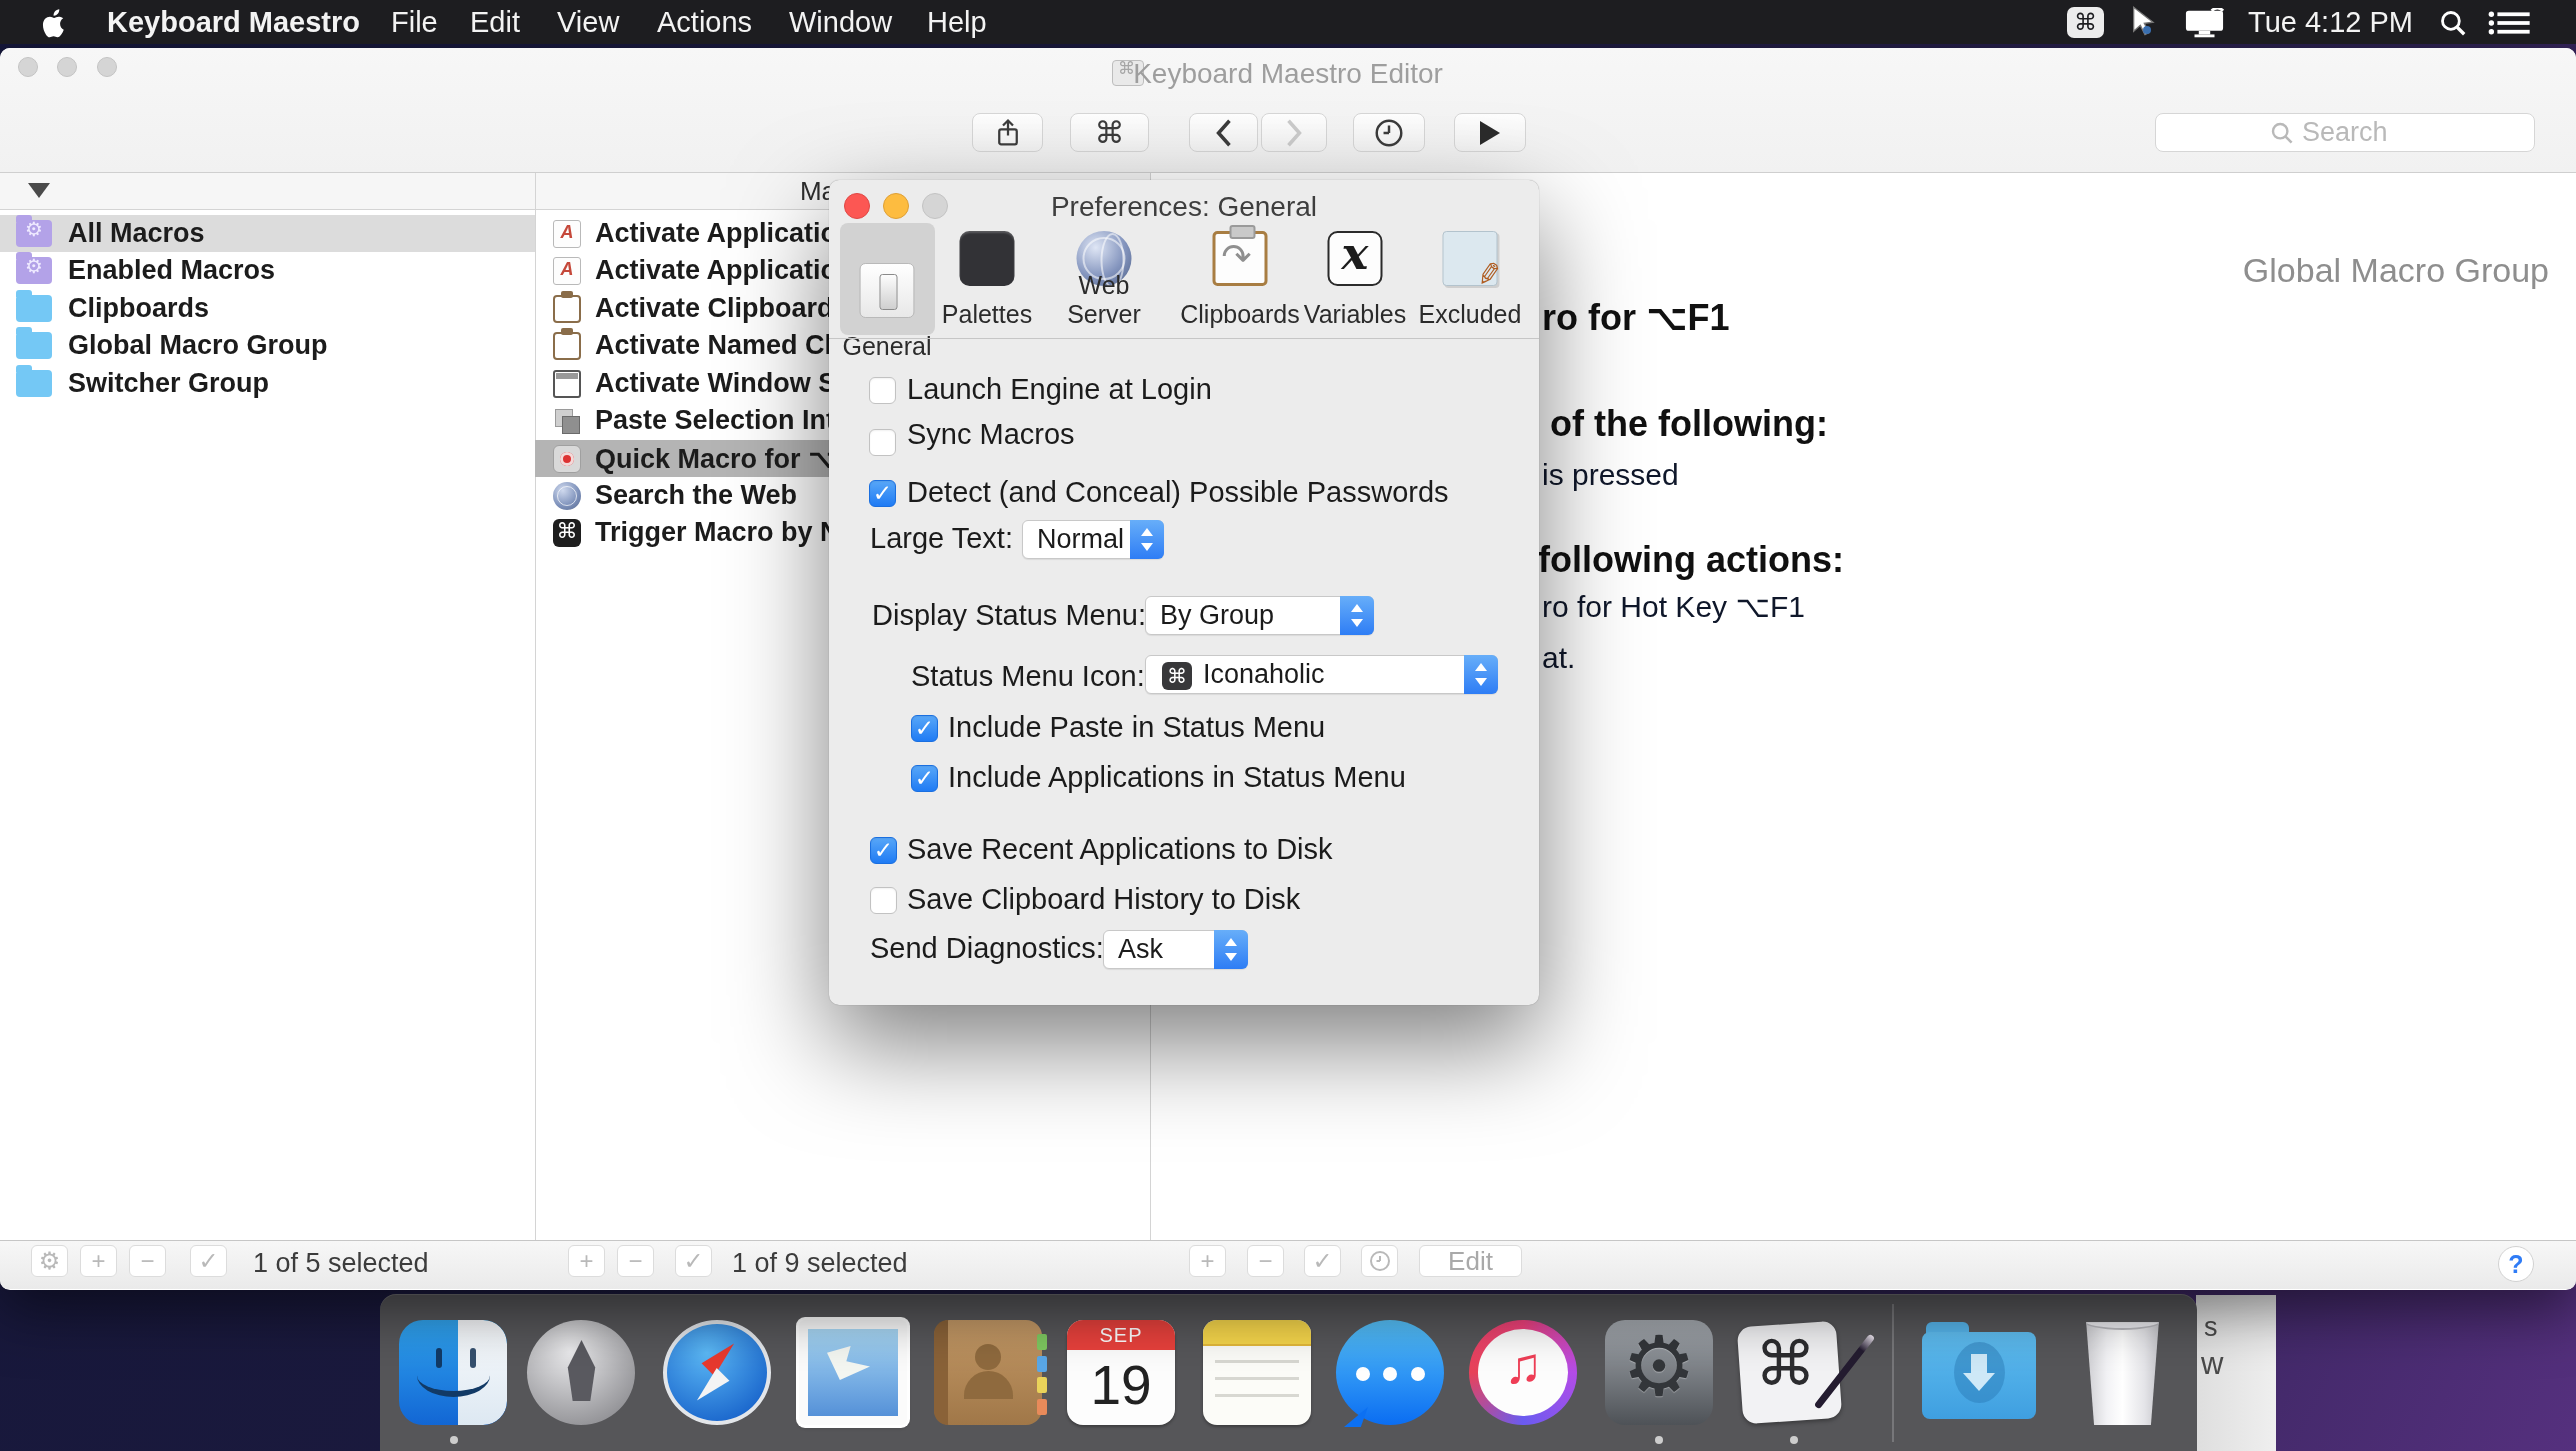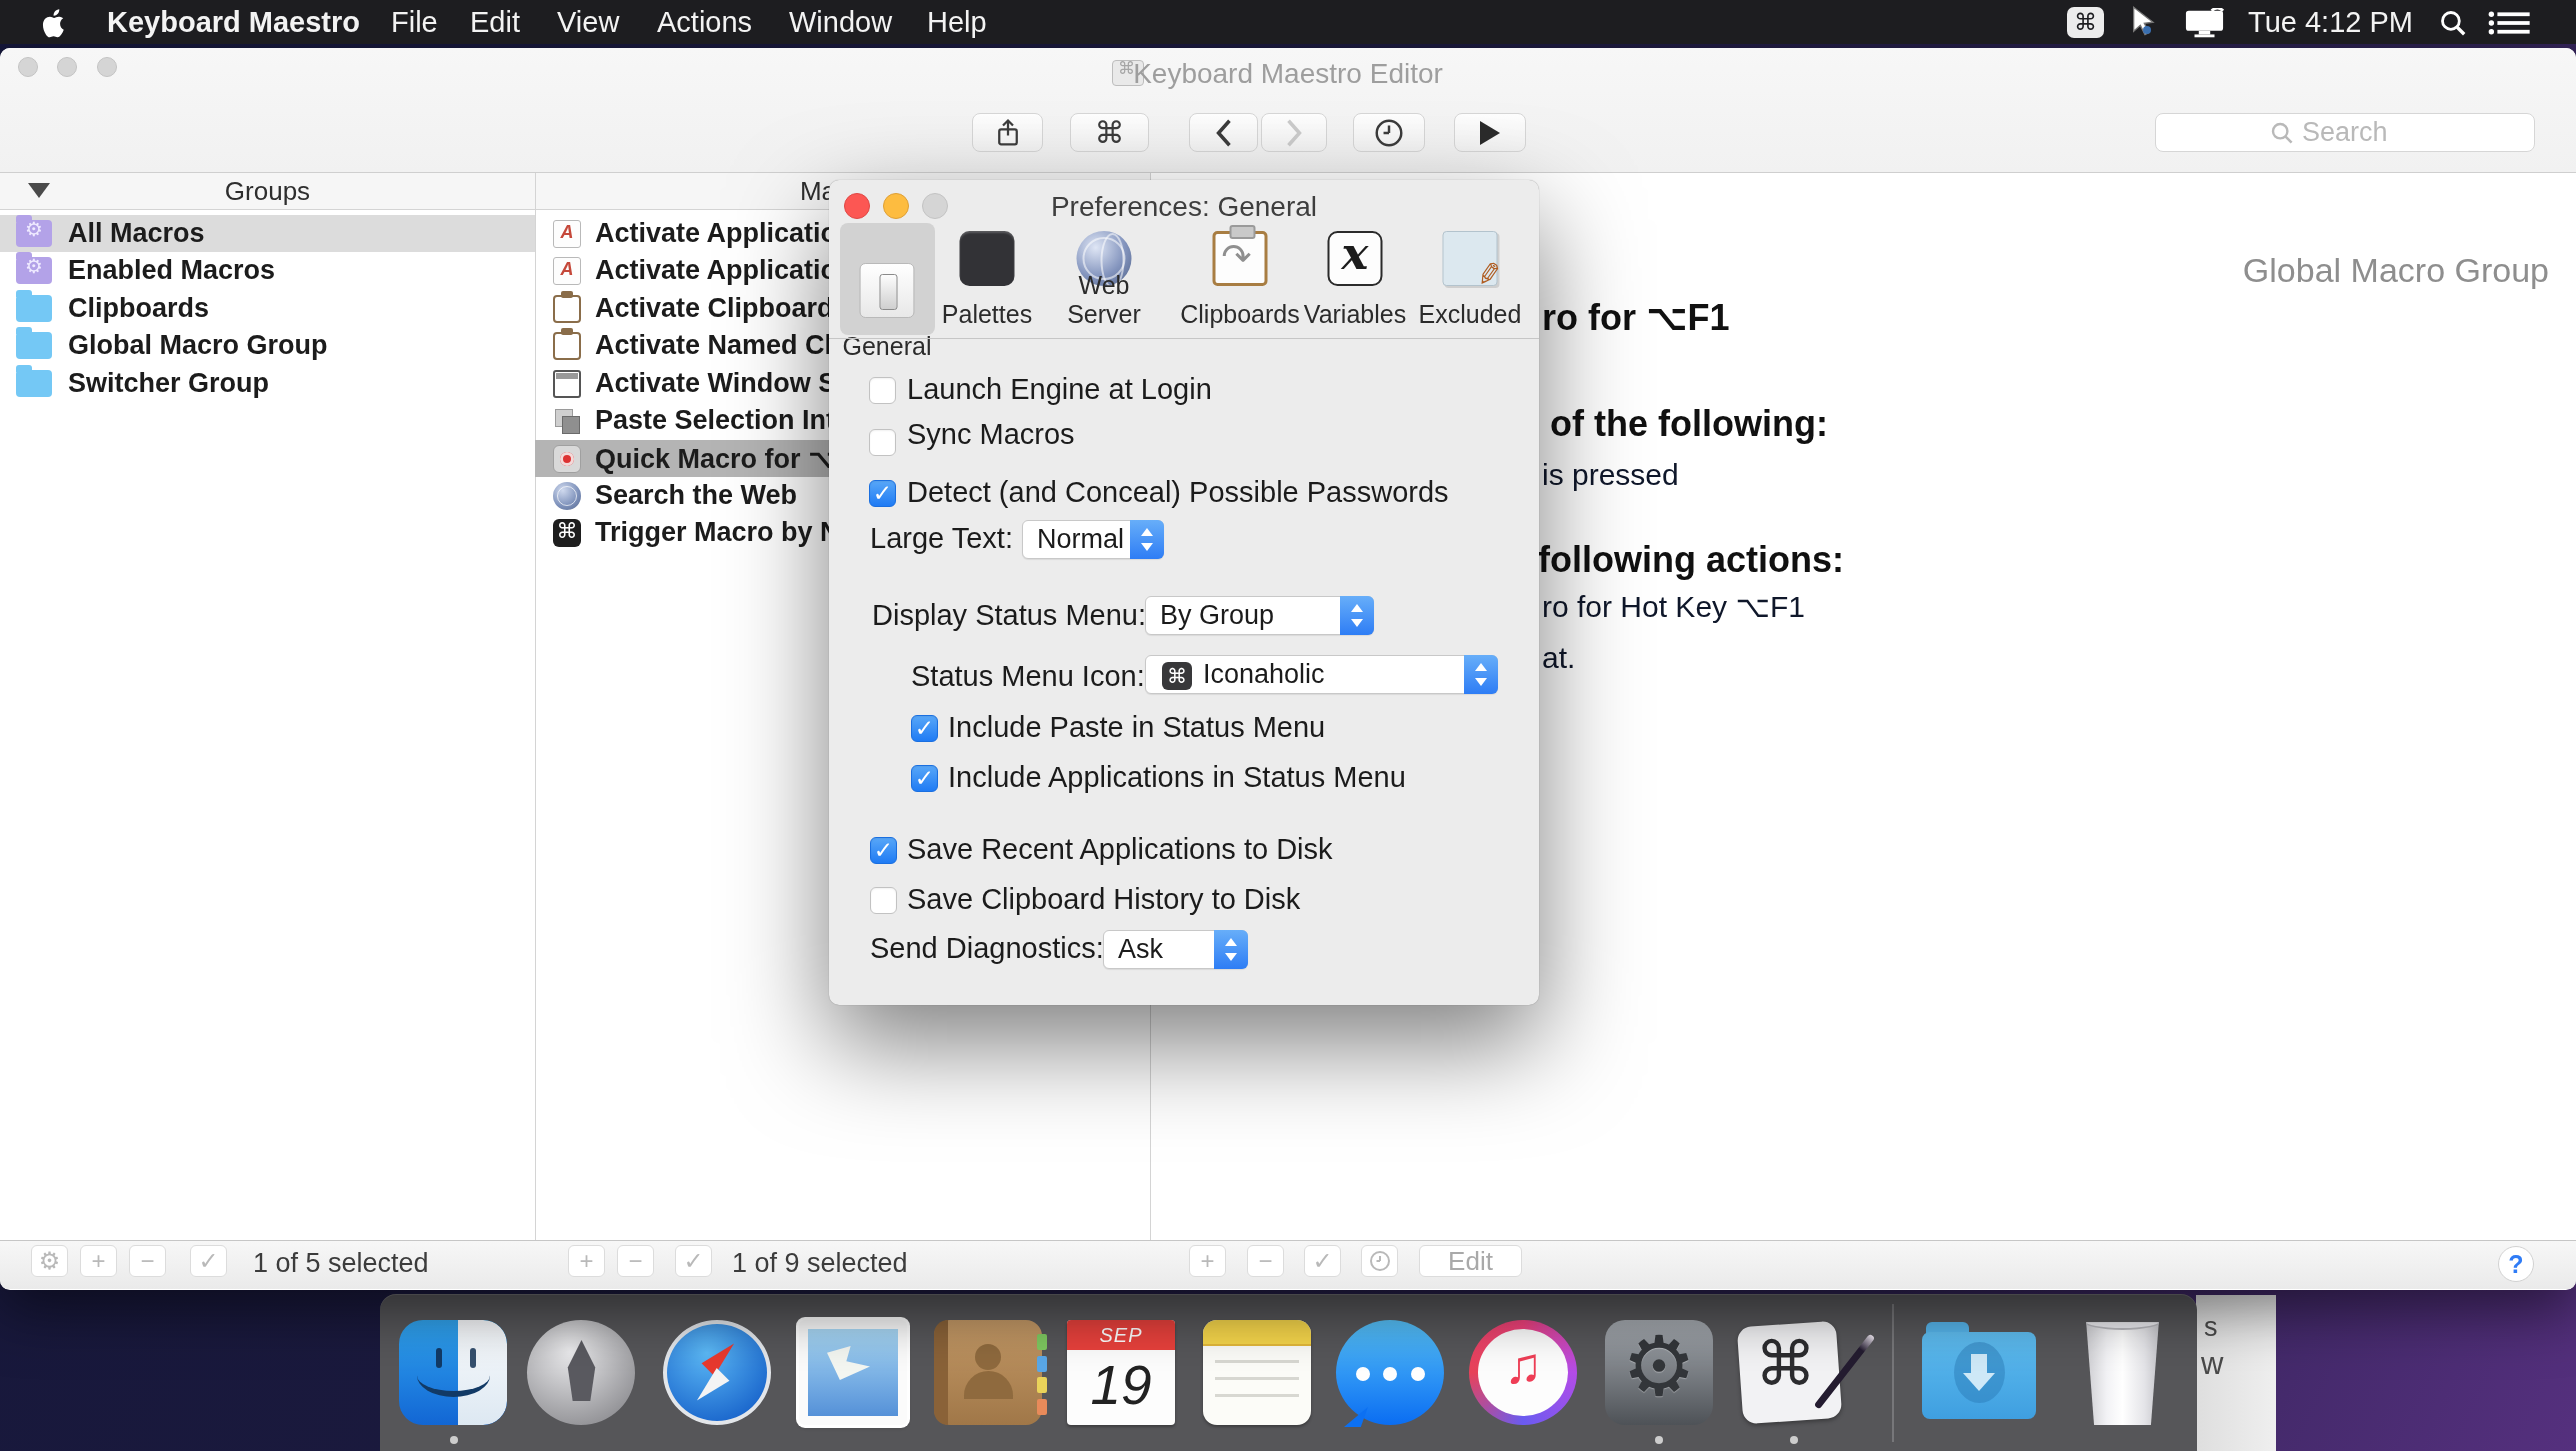--- a/index.html
+++ b/index.html
@@ -129,21 +129,21 @@
   .ic-safari .n1 { position:absolute; left:45px; top:14px; width:0; height:0; border-left:9px solid transparent; border-right:9px solid transparent; border-bottom:37px solid #e8392f; transform:rotate(45deg); }
   .ic-safari .n2 { position:absolute; left:34px; top:45px; width:0; height:0; border-left:9px solid transparent; border-right:9px solid transparent; border-top:37px solid #f4f4f4; transform:rotate(45deg); }
   .ic-mail { background:#fbfbfb; border-radius:6px; box-shadow:0 0 0 3px #fff, 0 2px 4px rgba(0,0,0,.3); }
   .ic-mail .photo { position:absolute; inset:9px; background:linear-gradient(#a9d8f5,#5591d8); }
   .ic-mail .bird { position:absolute; left:28px; top:26px; width:43px; height:34px; background:#f4f7f2; clip-path:polygon(0 20%,55% 0,45% 45%,100% 60%,30% 100%); }
   .ic-contacts { border-radius:16px; background:linear-gradient(#c59a67,#a07748); }
   .ic-contacts .spine { position:absolute; left:0; top:0; width:14px; height:105px; background:#8a6238; border-radius:16px 0 0 16px; }
   .ic-contacts .head { position:absolute; left:41px; top:24px; width:26px; height:26px; border-radius:50%; background:#92slate; background:#8f6a3e; }
   .ic-contacts .body { position:absolute; left:30px; top:51px; width:49px; height:28px; border-radius:25px 25px 0 0; background:#8f6a3e; }
   .ic-contacts .tab { position:absolute; right:-5px; width:10px; height:16px; border-radius:2px; }
-  .ic-cal { border-radius:4px; background:#fdfdfd; overflow:hidden; box-shadow:0 2px 3px rgba(0,0,0,.3);font-style:italic; }
+  .ic-cal { border-radius:16px; background:#fdfdfd; overflow:hidden; box-shadow:0 2px 3px rgba(0,0,0,.3); }
   .ic-cal .top { height:30px; background:#e8413c; color:#fff; font-size:20px; text-align:center; line-height:30px; letter-spacing:1px; }
   .ic-cal .day { color:#222; font-size:55px; text-align:center; line-height:71px; }
   .ic-notes { border-radius:14px; background:#fcfcf8; overflow:hidden; box-shadow:0 2px 3px rgba(0,0,0,.3); }
   .ic-notes .top { height:26px; background:#f6d64b; border-bottom:2px solid #e3b93a; }
   .ic-notes .ln { margin:14px 12px 0; height:3px; background:#d8d8d2; }
   .ic-msg { border-radius:50% 50% 50% 50%; background:linear-gradient(#57c2f9,#0a6df2); }
   .ic-msg .tail { position:absolute; left:8px; bottom:-2px; width:24px; height:20px; background:#0c70f2; clip-path:polygon(0 100%,100% 0,70% 100%); }
   .ic-msg .dot { position:absolute; top:47px; width:14px; height:14px; border-radius:50%; background:#fff; }
   .ic-itunes { border-radius:50%; background:conic-gradient(#f0427c,#b44ce8,#6a5bf0,#e8435a,#f0427c); }
   .ic-itunes .inner { position:absolute; inset:9px; border-radius:50%; background:#fdfdfd; }
@@ -333,21 +333,20 @@
     <div id="search-field">
       <svg width="24" height="24" viewBox="0 0 20 20">
           <circle cx="8.5" cy="8.5" r="6" fill="none" stroke="#b9b9b9" stroke-width="2"></circle>
           <line x1="13" y1="13" x2="18" y2="18" stroke="#b9b9b9" stroke-width="2.2"></line>
         </svg>
       <input type="text" placeholder="Search" style="">
     </div>
   </div>
 
   <div id="col-headers">
-    <div class="col-h" style="left:0; width:535px;">Groups</div>
     <div id="sort-tri"></div>
     <div class="col-h" style="left:535px; width:615px;">Macros</div>
   </div>
   <div class="vdiv" style="left:535px;"></div>
   <div class="vdiv" style="left:1150px;"></div>
 
   <div class="row sel-light" style="left:0; top:167px; width:535px; padding-left:16px;">
     <div class="folder f-purple">
         <div class="gear">⚙</div>
       </div>

